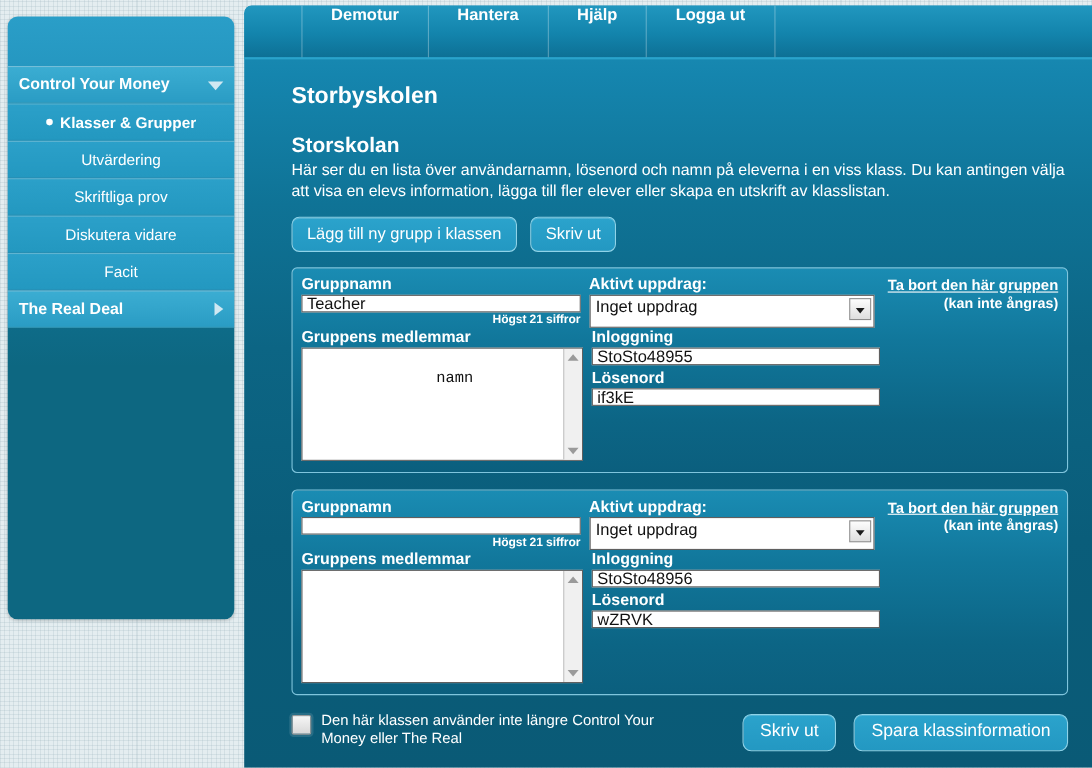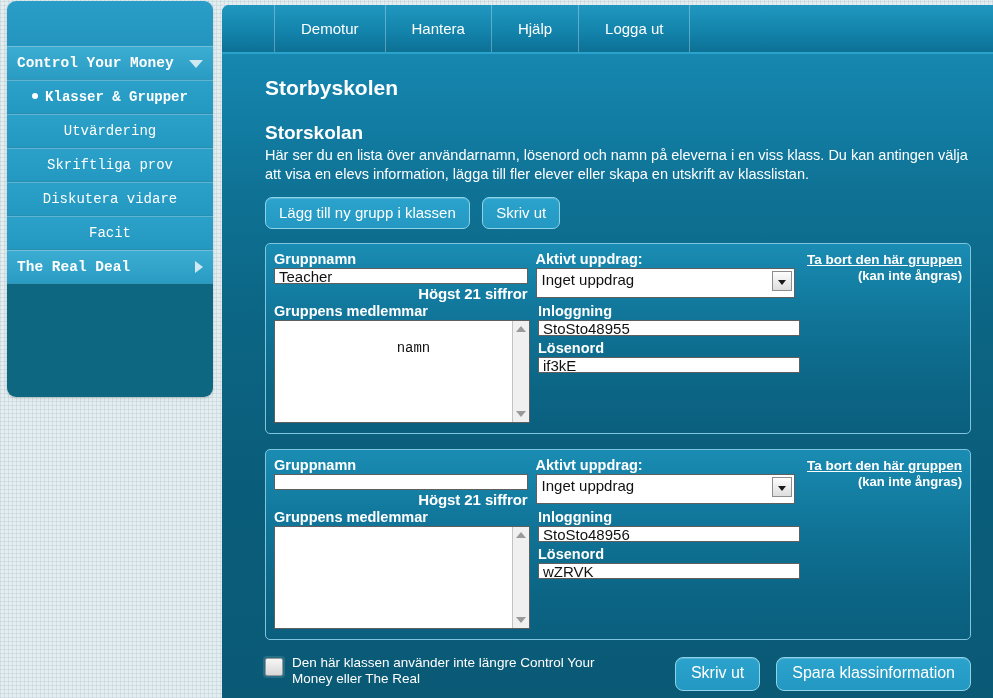--- a/index.html
+++ b/index.html
@@ -19,28 +19,27 @@
   .page {
     position: relative;
     width: 993px;
     height: 698px;
   }
 
   
   .sidebar {
     position: absolute;
     left: 7px;
-    top: 1px;
+    top: 15px;
     width: 206px;
-    height: 396px;
+    height: 548px;
     border-radius: 9px 9px 9px 9px;
     background: linear-gradient(to bottom, #2a9ec8 0%, #1d8cb5 22%, #0f6e8c 48%, #0d6781 58%, #0d6781 100%);
     box-shadow: 0 1px 3px rgba(0,0,0,0.18);
     overflow: hidden;
-    font-family: Liberation Mono, monospace;
   }
   .sidebar-logo-area {
     height: 45px;
   }
   .nav-section-head {
     position: relative;
     height: 32px;
     line-height: 32px;
     padding: 0 10px;
     color: #ffffff;
@@ -118,25 +117,24 @@
     border-bottom: 2px solid #2aa3cb;
     display: flex;
     align-items: stretch;
   }
   .topbar-spacer {
     width: 52px;
     border-right: 1px solid rgba(255,255,255,0.30);
   }
   .topnav-item {
     display: flex;
-    align-items: center;
     justify-content: center;
     padding: 0 26px;
     color: #ffffff;
-    font-weight: normal;
+    font-weight: bold;
     font-size: 15px;
     border-right: 1px solid rgba(255,255,255,0.30);
     cursor: pointer;
     white-space: nowrap;
   }
   .topbar-fill {
     flex: 1;
   }
 
   .content {
@@ -209,21 +207,21 @@
     background: #ffffff;
     font-family: "Liberation Sans", sans-serif;
     font-size: 15px;
     color: #111111;
     padding: 1px 4px;
     outline: none;
   }
   .hint {
     color: #ffffff;
     font-weight: bold;
-    font-size: 15px;
+    font-size: 11px;
     text-align: right;
     margin-top: 1px;
     letter-spacing: -0.1px;
   }
   .select-wrap {
     position: relative;
     width: 100%;
     height: 30px;
     box-sizing: border-box;
     border: 1px solid #5f5f5f;

